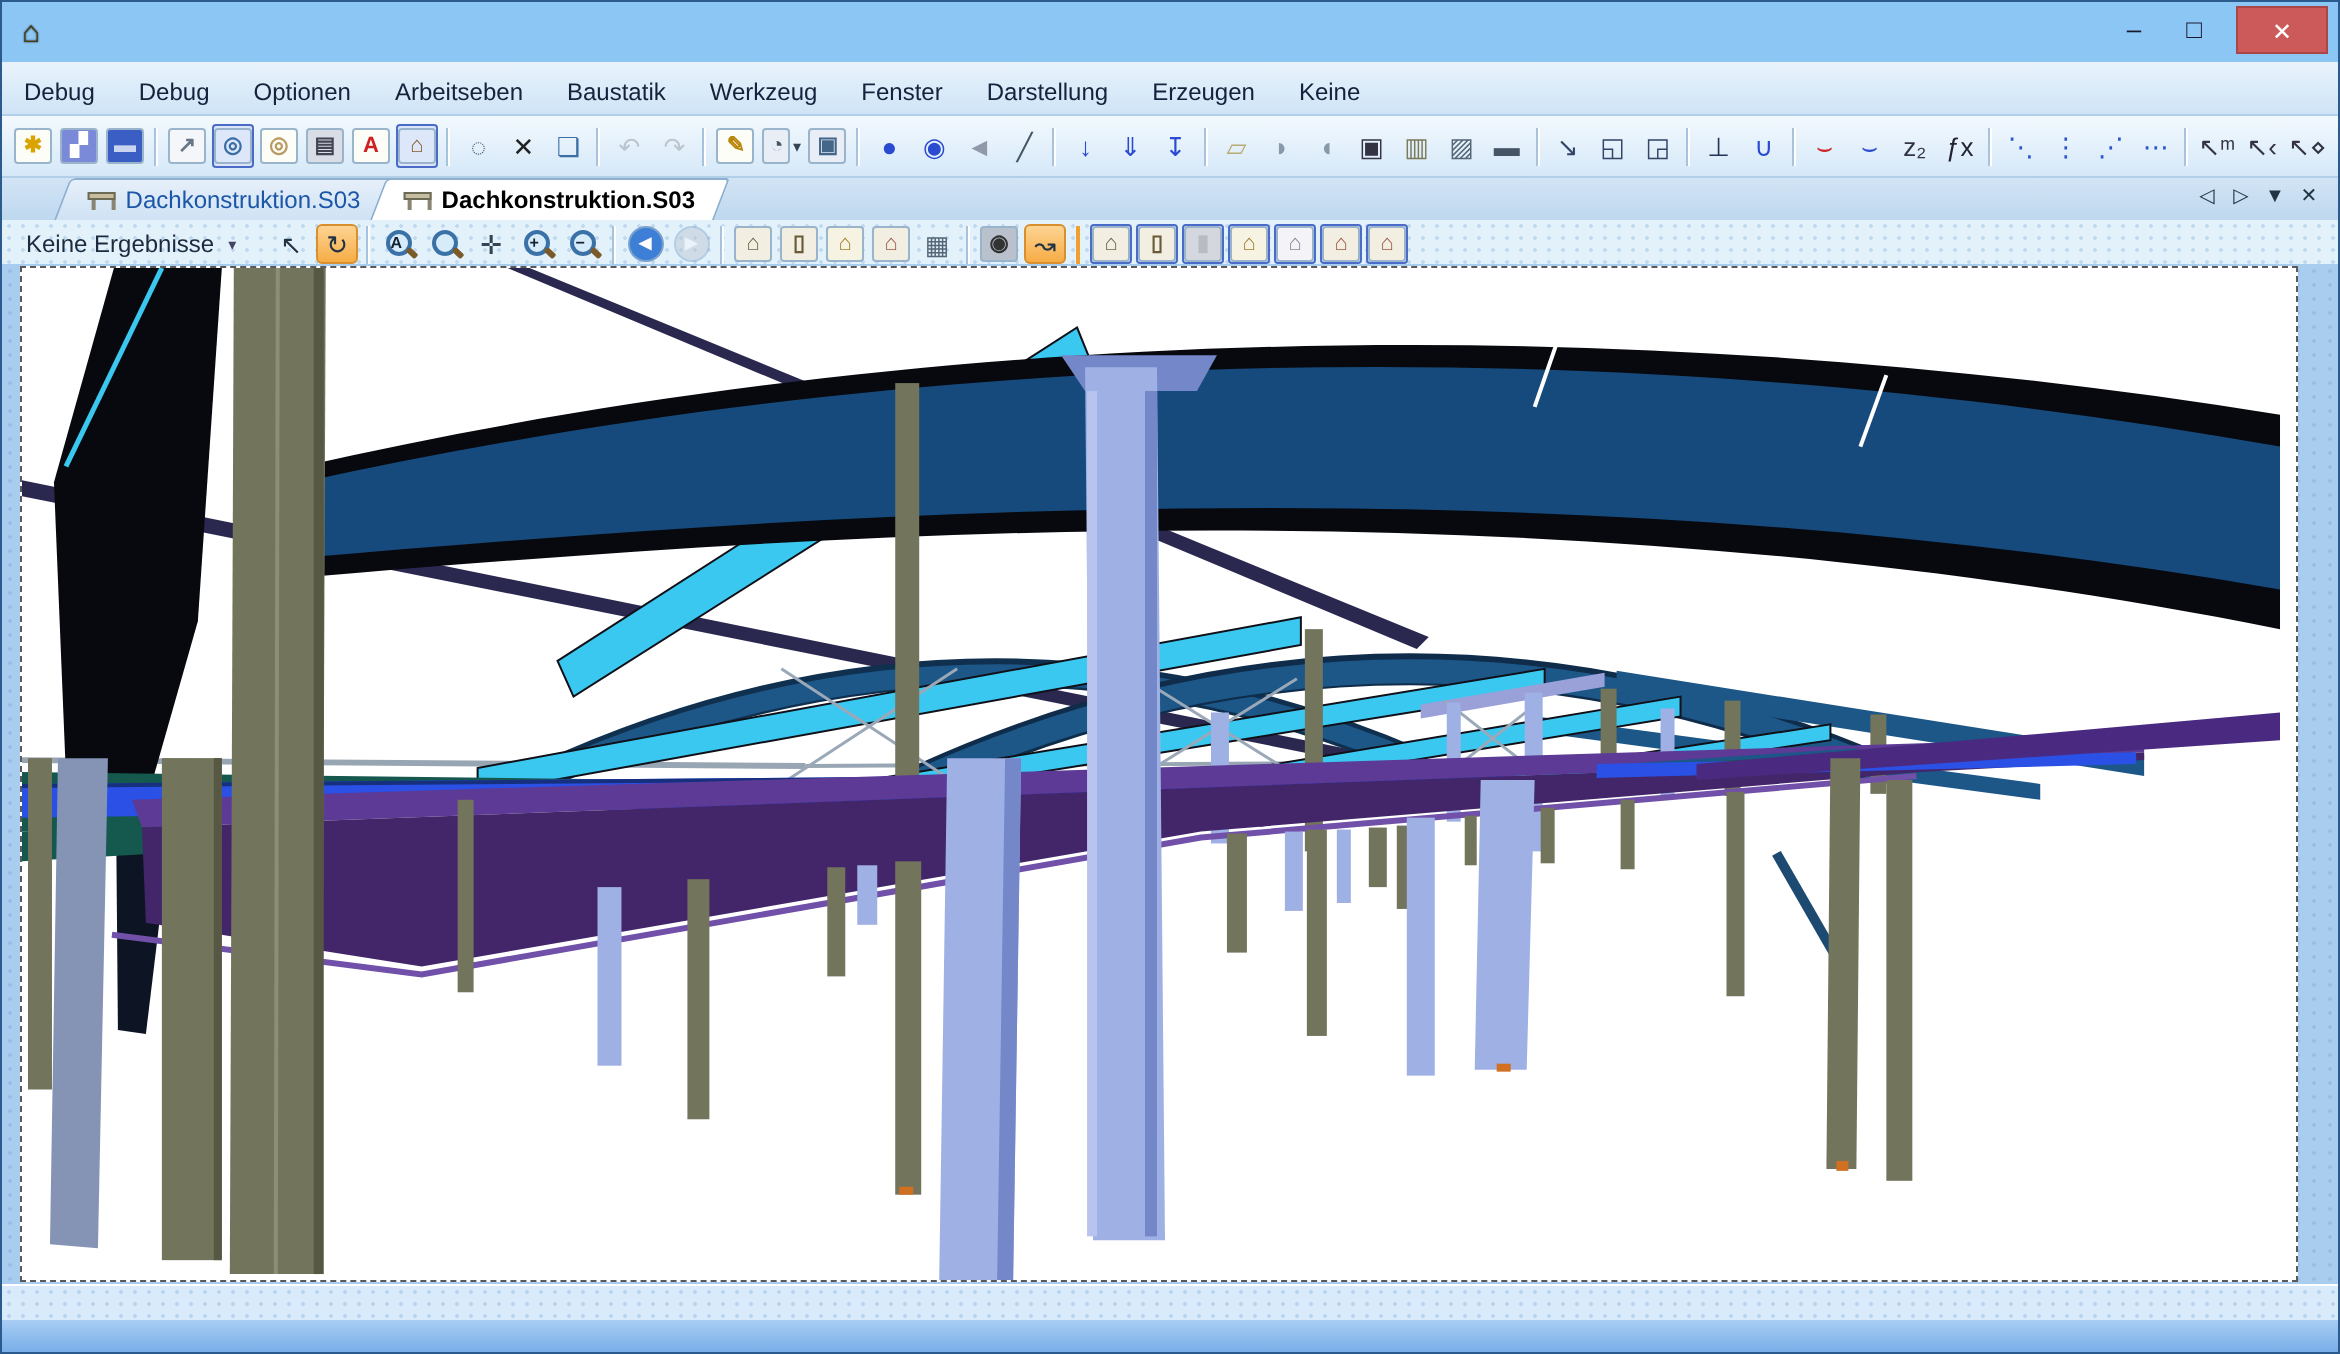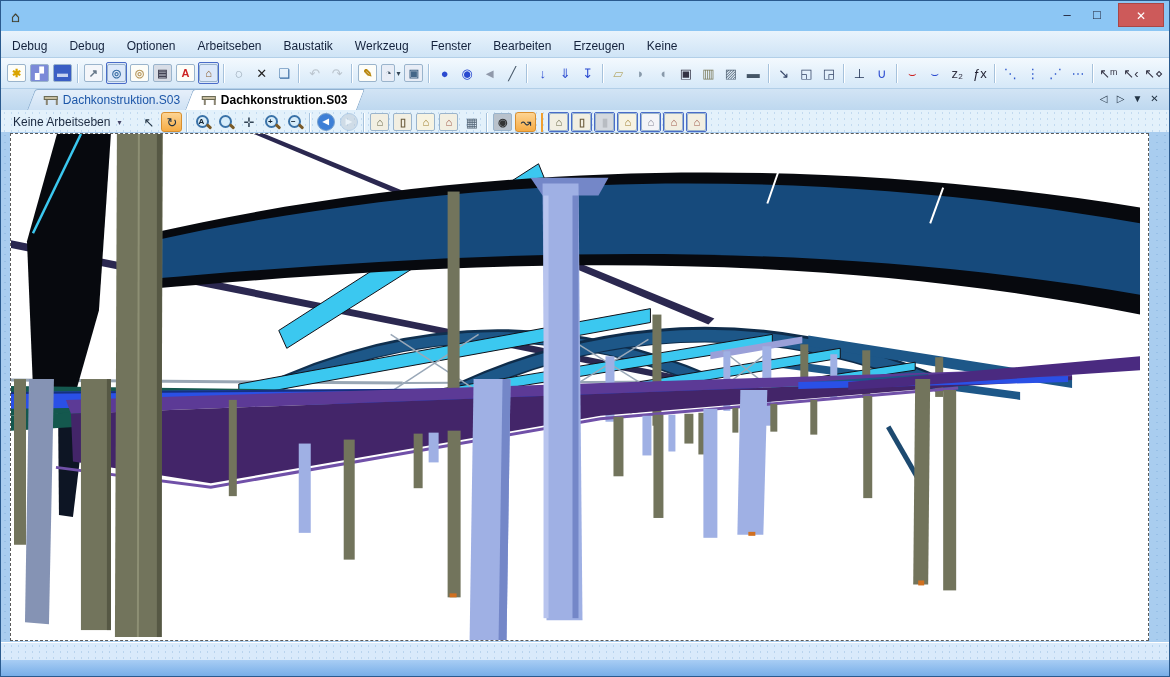--- a/index.html
+++ b/index.html
@@ -75,21 +75,21 @@
   </div>
 
   <div class="menubar">
       <button class="menu-item">Debug</button>
       <button class="menu-item">Debug</button>
       <button class="menu-item">Optionen</button>
       <button class="menu-item">Arbeitseben</button>
       <button class="menu-item">Baustatik</button>
       <button class="menu-item">Werkzeug</button>
       <button class="menu-item">Fenster</button>
-      <button class="menu-item">Bearbeiten</button>
+      <button class="menu-item">Darstellung</button>
       <button class="menu-item">Erzeugen</button>
       <button class="menu-item">Keine</button>
     </div>
 
   <div class="toolbar">
       <button class="tbi">
         <span class="glyph chip" style="color: rgb(217, 164, 0); background: rgb(253, 253, 248);">✱</span>
       </button>
       <button class="tbi">
         <span class="glyph chip" style="color: rgb(255, 255, 255); background: rgb(123, 138, 216);">▞</span>
@@ -270,21 +270,21 @@
           <span class="glyph" style="color: rgb(34, 51, 68);">▼</span>
         </button>
         <button class="tbi">
           <span class="glyph" style="color: rgb(34, 51, 68);">✕</span>
         </button>
       </span>
   </div>
 
   <div class="viewbar">
     <button class="workplane">
-      <span>Keine Arbeitseben</span>
+      <span>Keine Ergebnisse</span>
       <span class="caret">▾</span>
     </button>
     <span style="display:flex;align-items:center">
         <button class="tbi">
           <span class="glyph" style="color: rgb(34, 51, 68);">↖</span>
         </button>
         <button class="tbi act">
           <span class="glyph" style="color: rgb(34, 51, 68);">↻</span>
         </button>
         <span class="tb-sep"></span>

